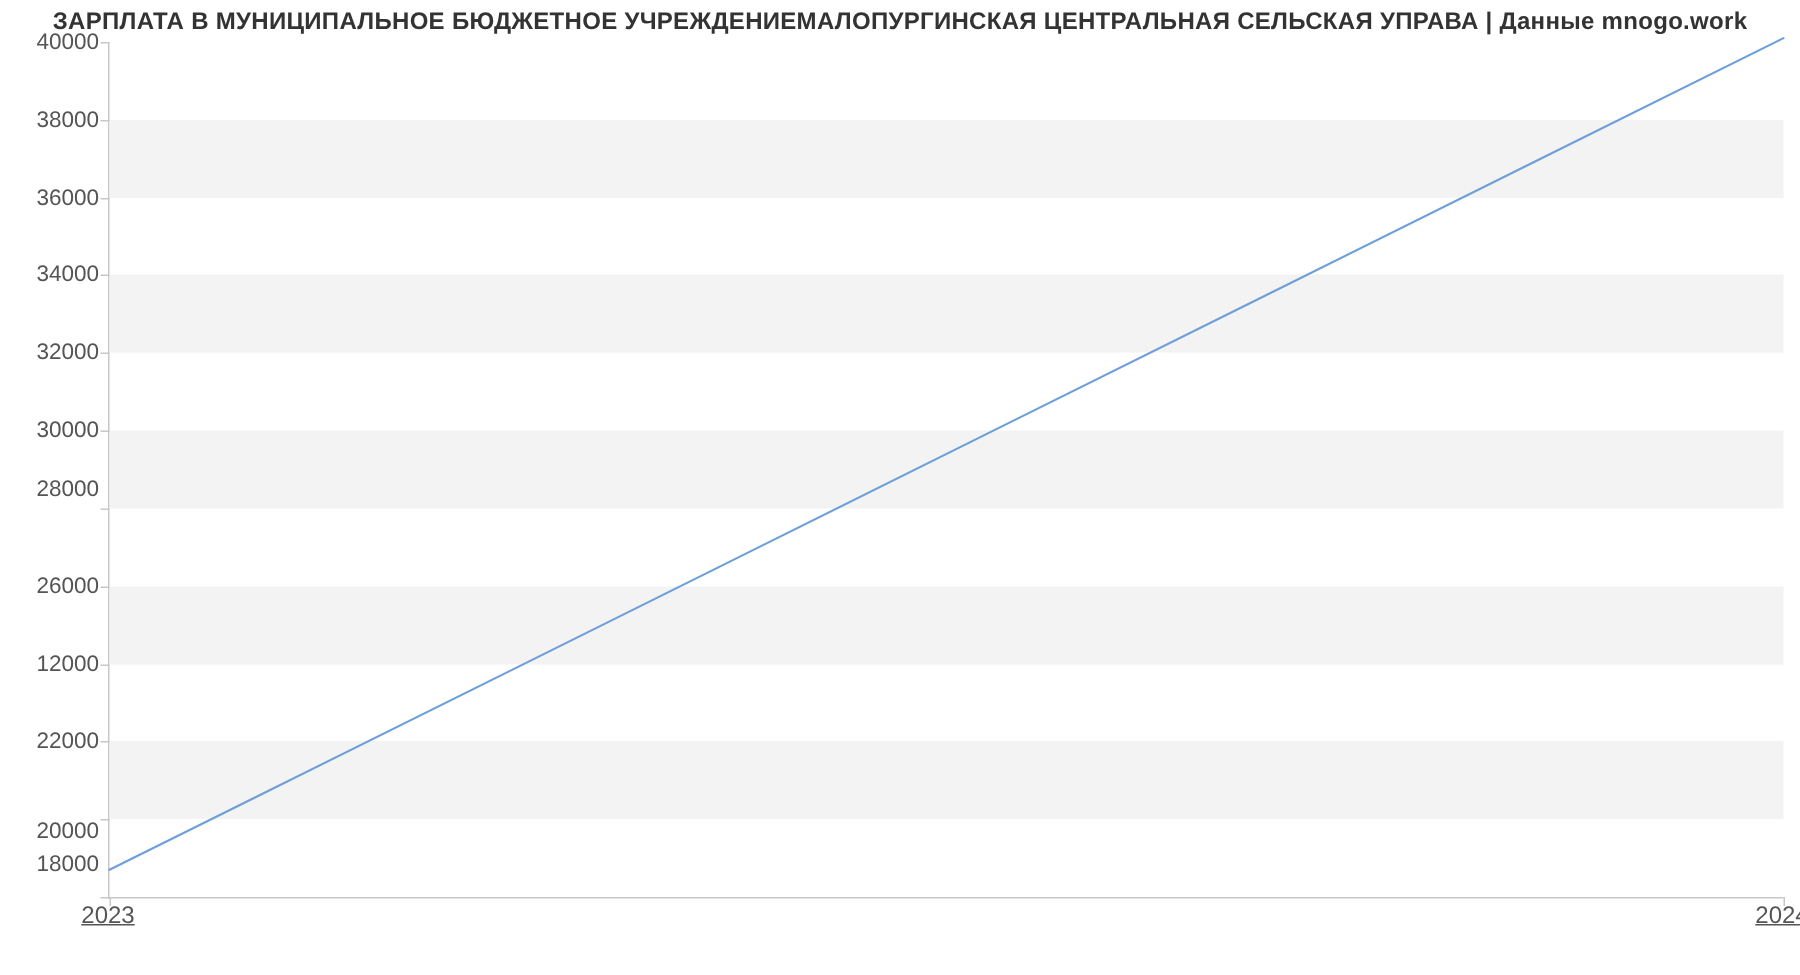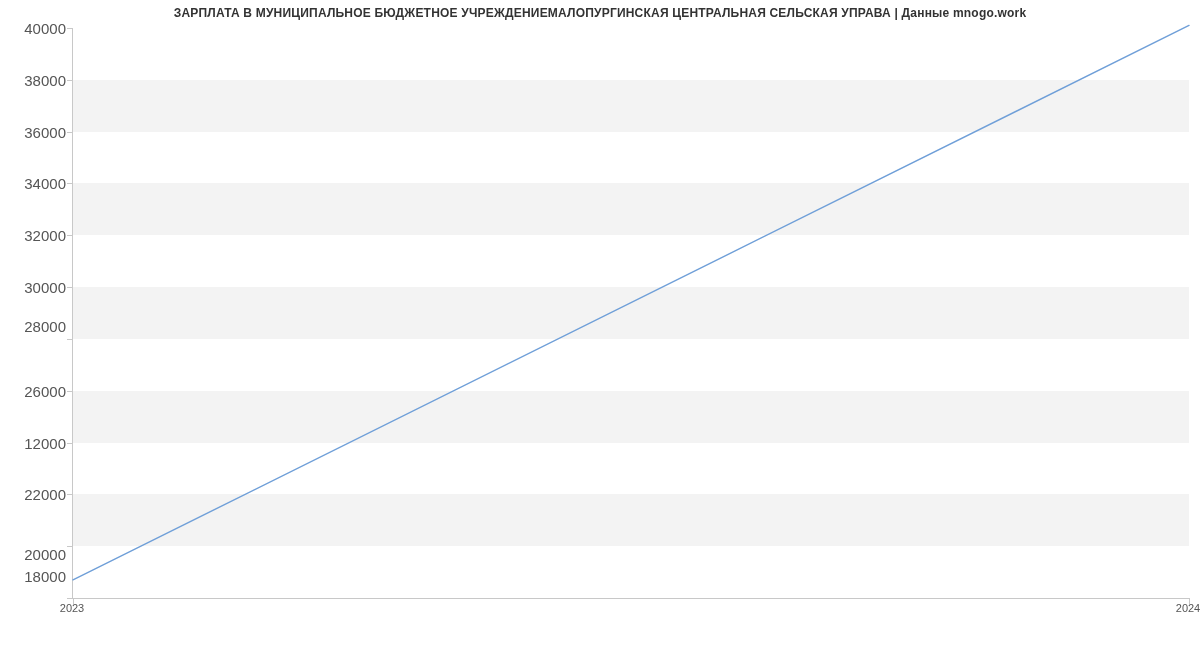--- a/index.html
+++ b/index.html
@@ -16,21 +16,21 @@
     position: relative;
     width: 1200px;
     height: 650px;
   }
   .title {
     position: absolute;
     top: 6px;
     left: 0;
     width: 1200px;
     text-align: center;
-    font-size: 12px;
+    font-size: 16px;
     font-weight: bold;
     color: #333;
     letter-spacing: 0.2px;
   }
   .plot {
     position: absolute;
     left: 72px;
     top: 28px;
     width: 1116px;
     height: 570px;
@@ -63,23 +63,24 @@
   .x-tick {
     position: absolute;
     bottom: -6px;
     width: 1px;
     height: 6px;
     background: #c8c8c8;
   }
   .x-label {
     position: absolute;
     top: 602px;
-    font-size: 11px;
+    font-size: 16px;
     color: #555;
     transform: translateX(-50%);
+    text-decoration: underline;
   }
   svg.line {
     position: absolute;
     left: 0;
     top: 0;
     width: 100%;
     height: 100%;
     overflow: visible;
   }
 </style>

